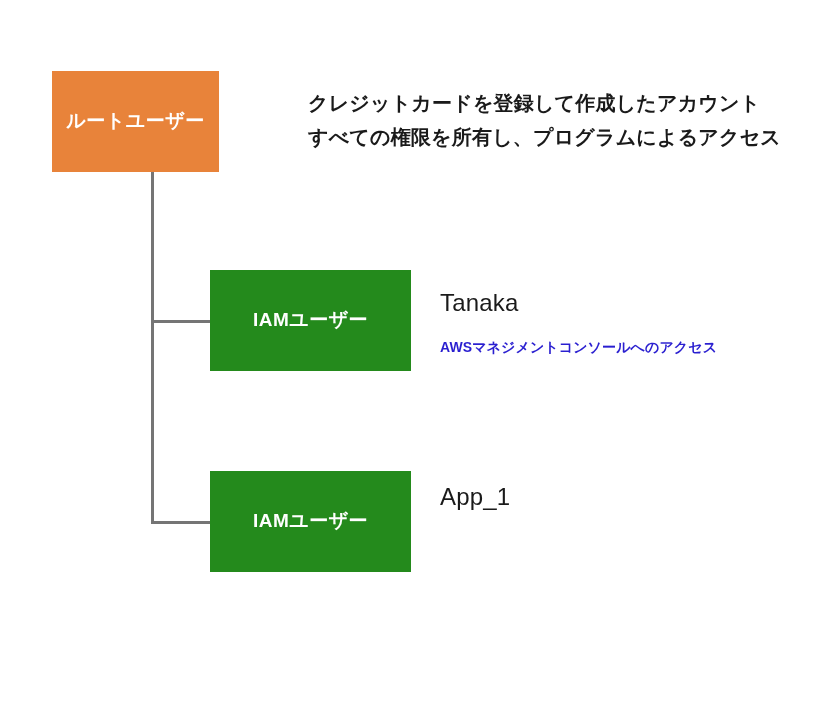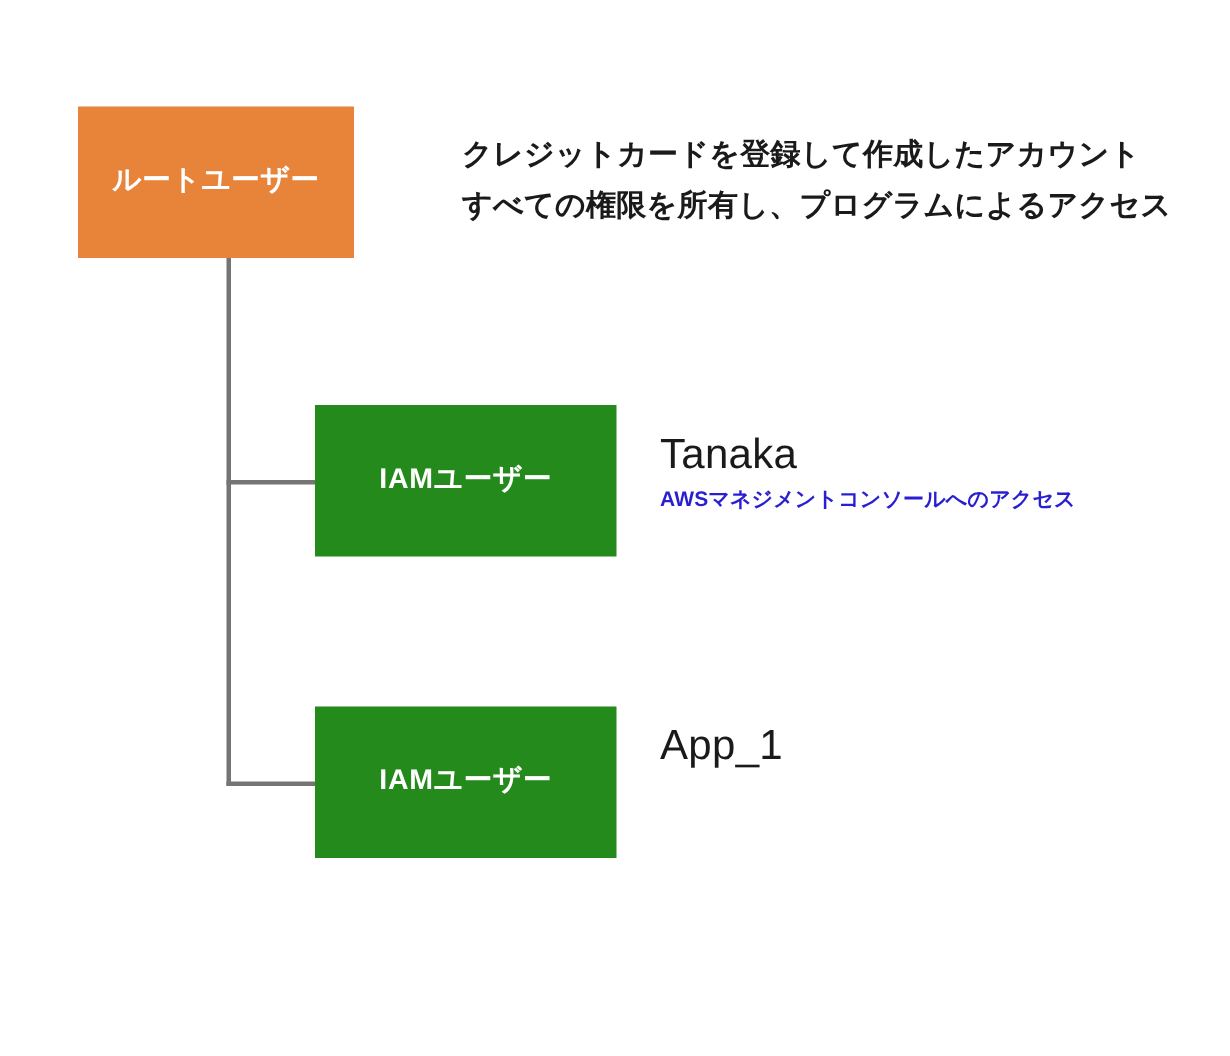--- a/index.html
+++ b/index.html
@@ -66,21 +66,21 @@
     font-size: 19px;
     font-weight: bold;
     letter-spacing: 0.5px;
     line-height: 1.2;
     white-space: nowrap;
   }
 
   .node-root {
     left: 52px;
     top: 71px;
-    width: 184px;
+    width: 167px;
     height: 101px;
     background: #e8833a;
   }
   .node-iam-1 {
     left: 210px;
     top: 270px;
     width: 201px;
     height: 101px;
     background: #248a1c;
   }
@@ -113,33 +113,33 @@
   .user-note {
     position: absolute;
     width: 380px;
   }
   .user-note-1 { left: 440px; top: 288px; }
   .user-note-2 { left: 440px; top: 482px; }
 
   .user-name {
     display: block;
     color: #1a1a1a;
-    font-size: 28px;
+    font-size: 24px;
     font-weight: normal;
     line-height: 30px;
     letter-spacing: 0.2px;
     white-space: nowrap;
   }
   .user-access {
     display: block;
     color: #2a1fd0;
     font-size: 14px;
     font-weight: bold;
     line-height: 24px;
-    margin-top: 2px;
+    margin-top: 17px;
     letter-spacing: 0.1px;
     white-space: nowrap;
   }
 </style>
 </head>
 <body>
 
 <div id="diagram">
 
   <div class="connector-layer">

